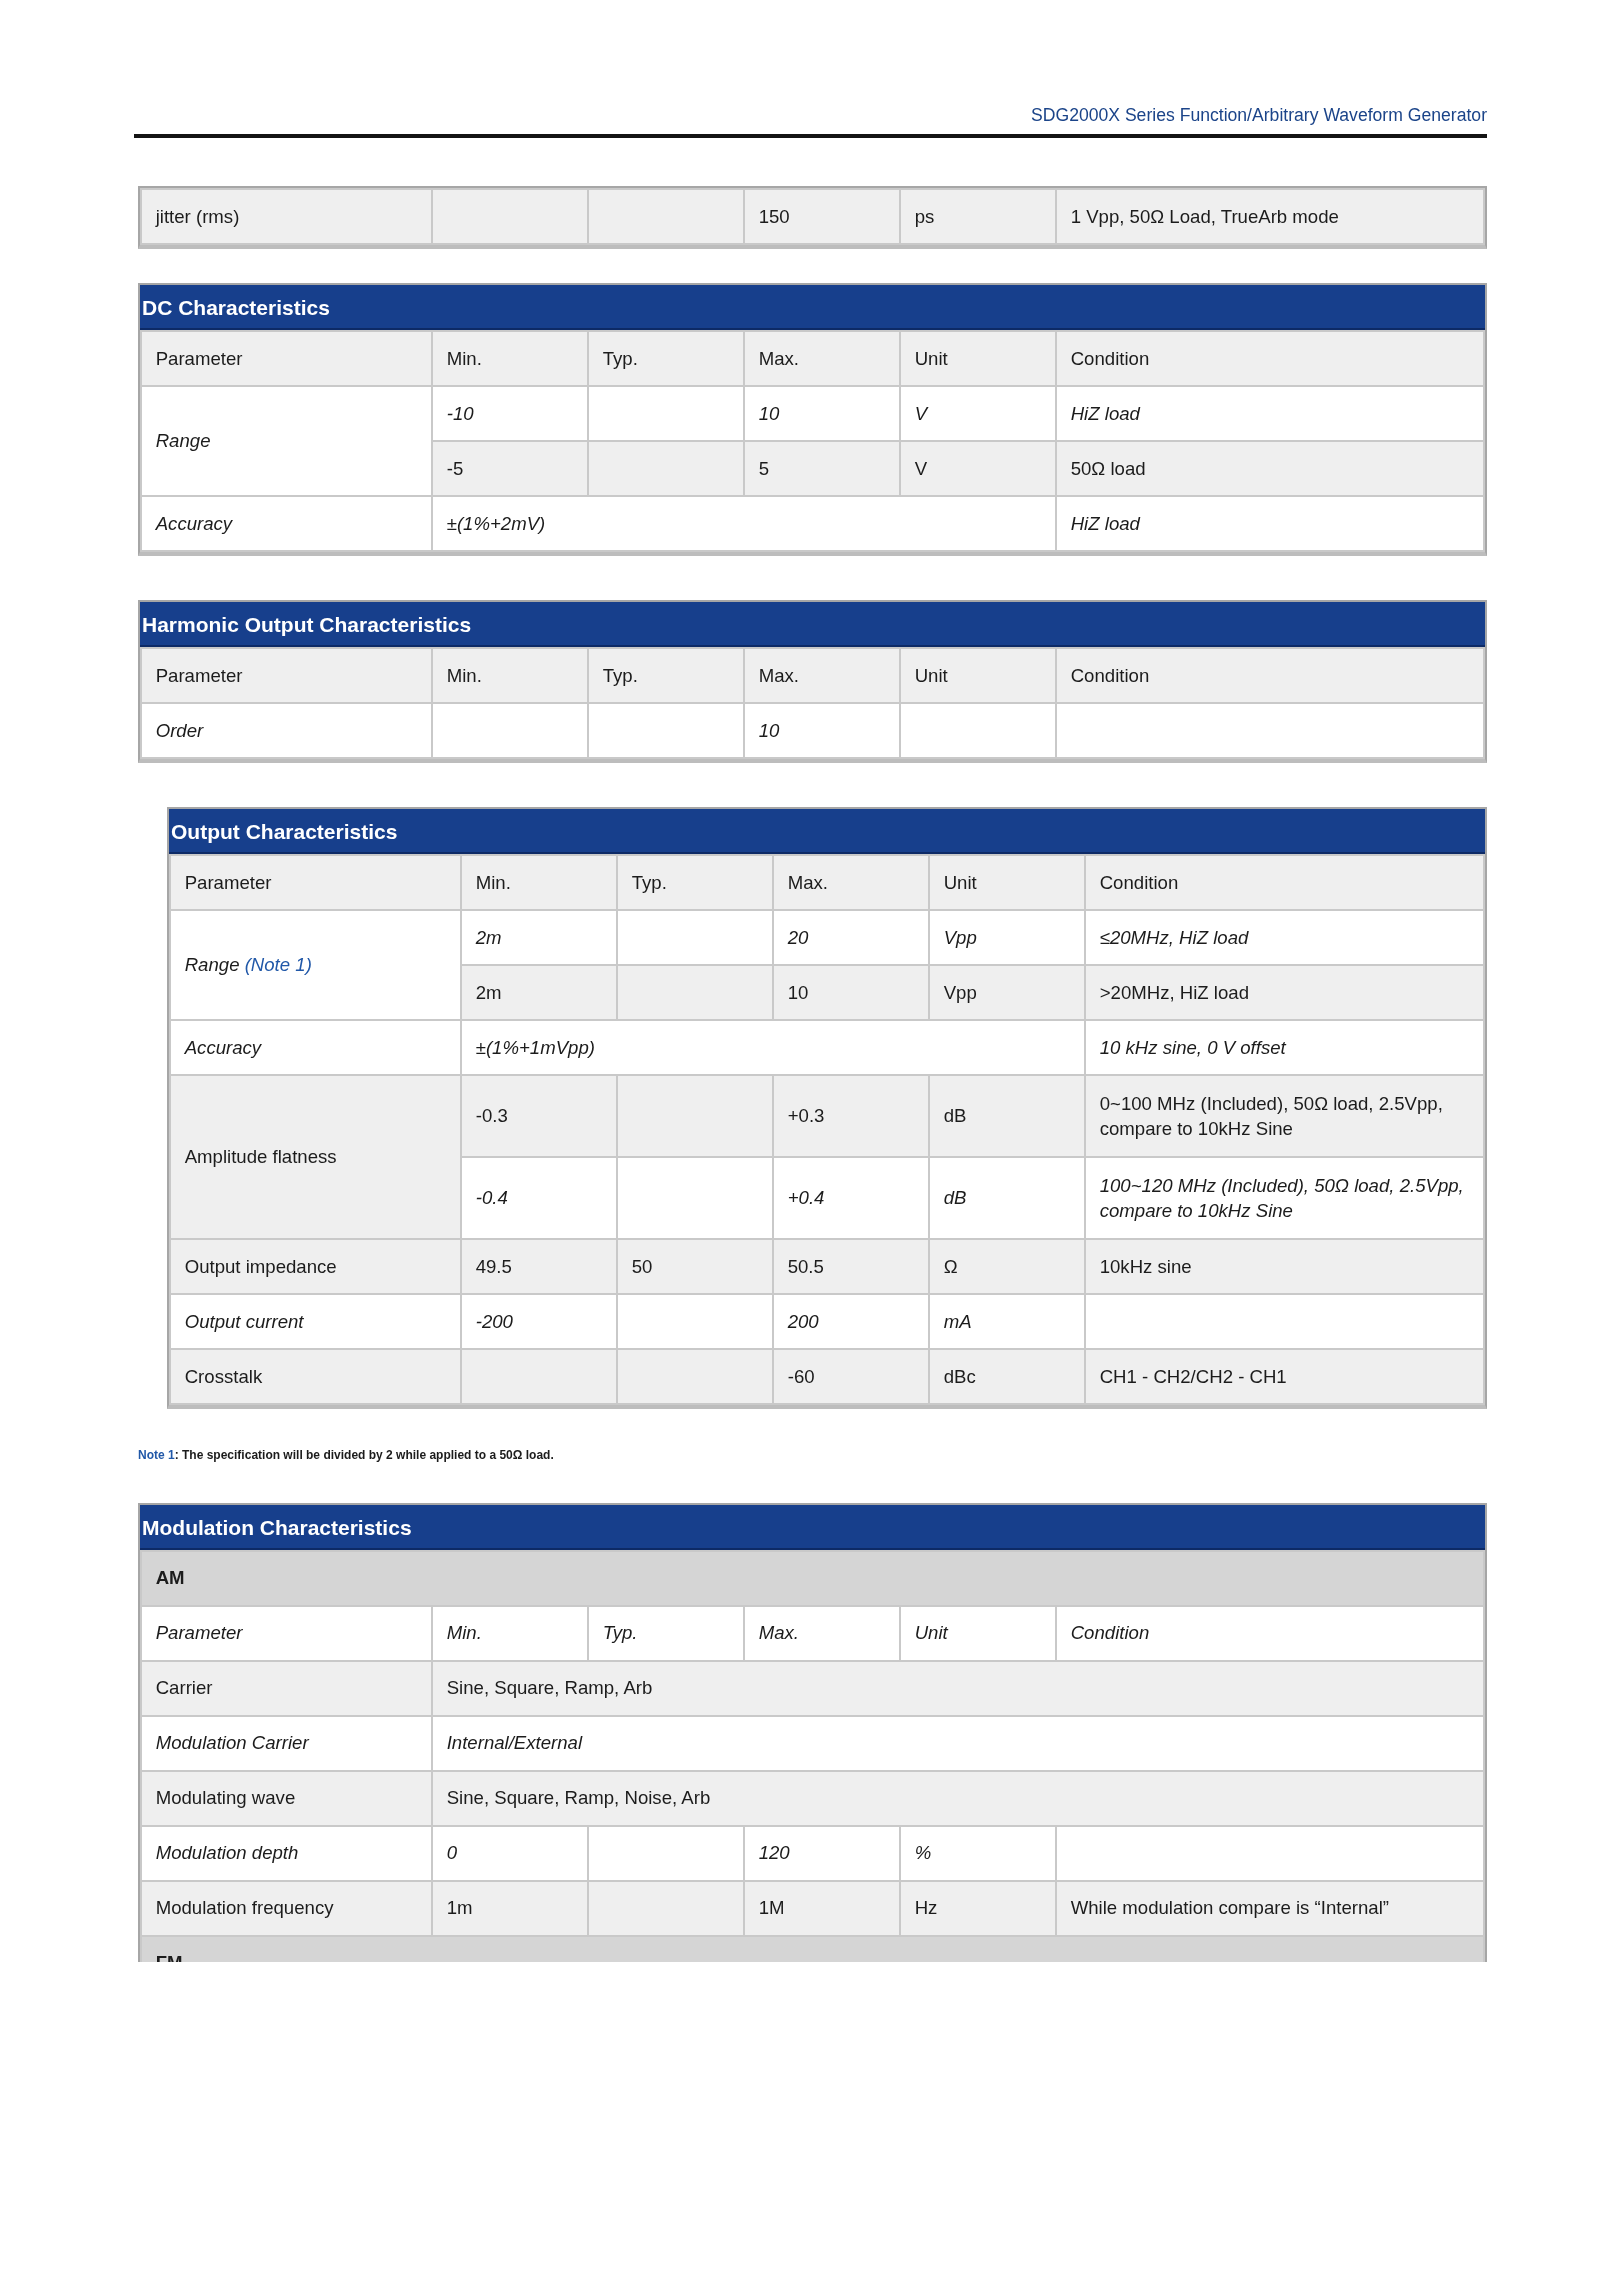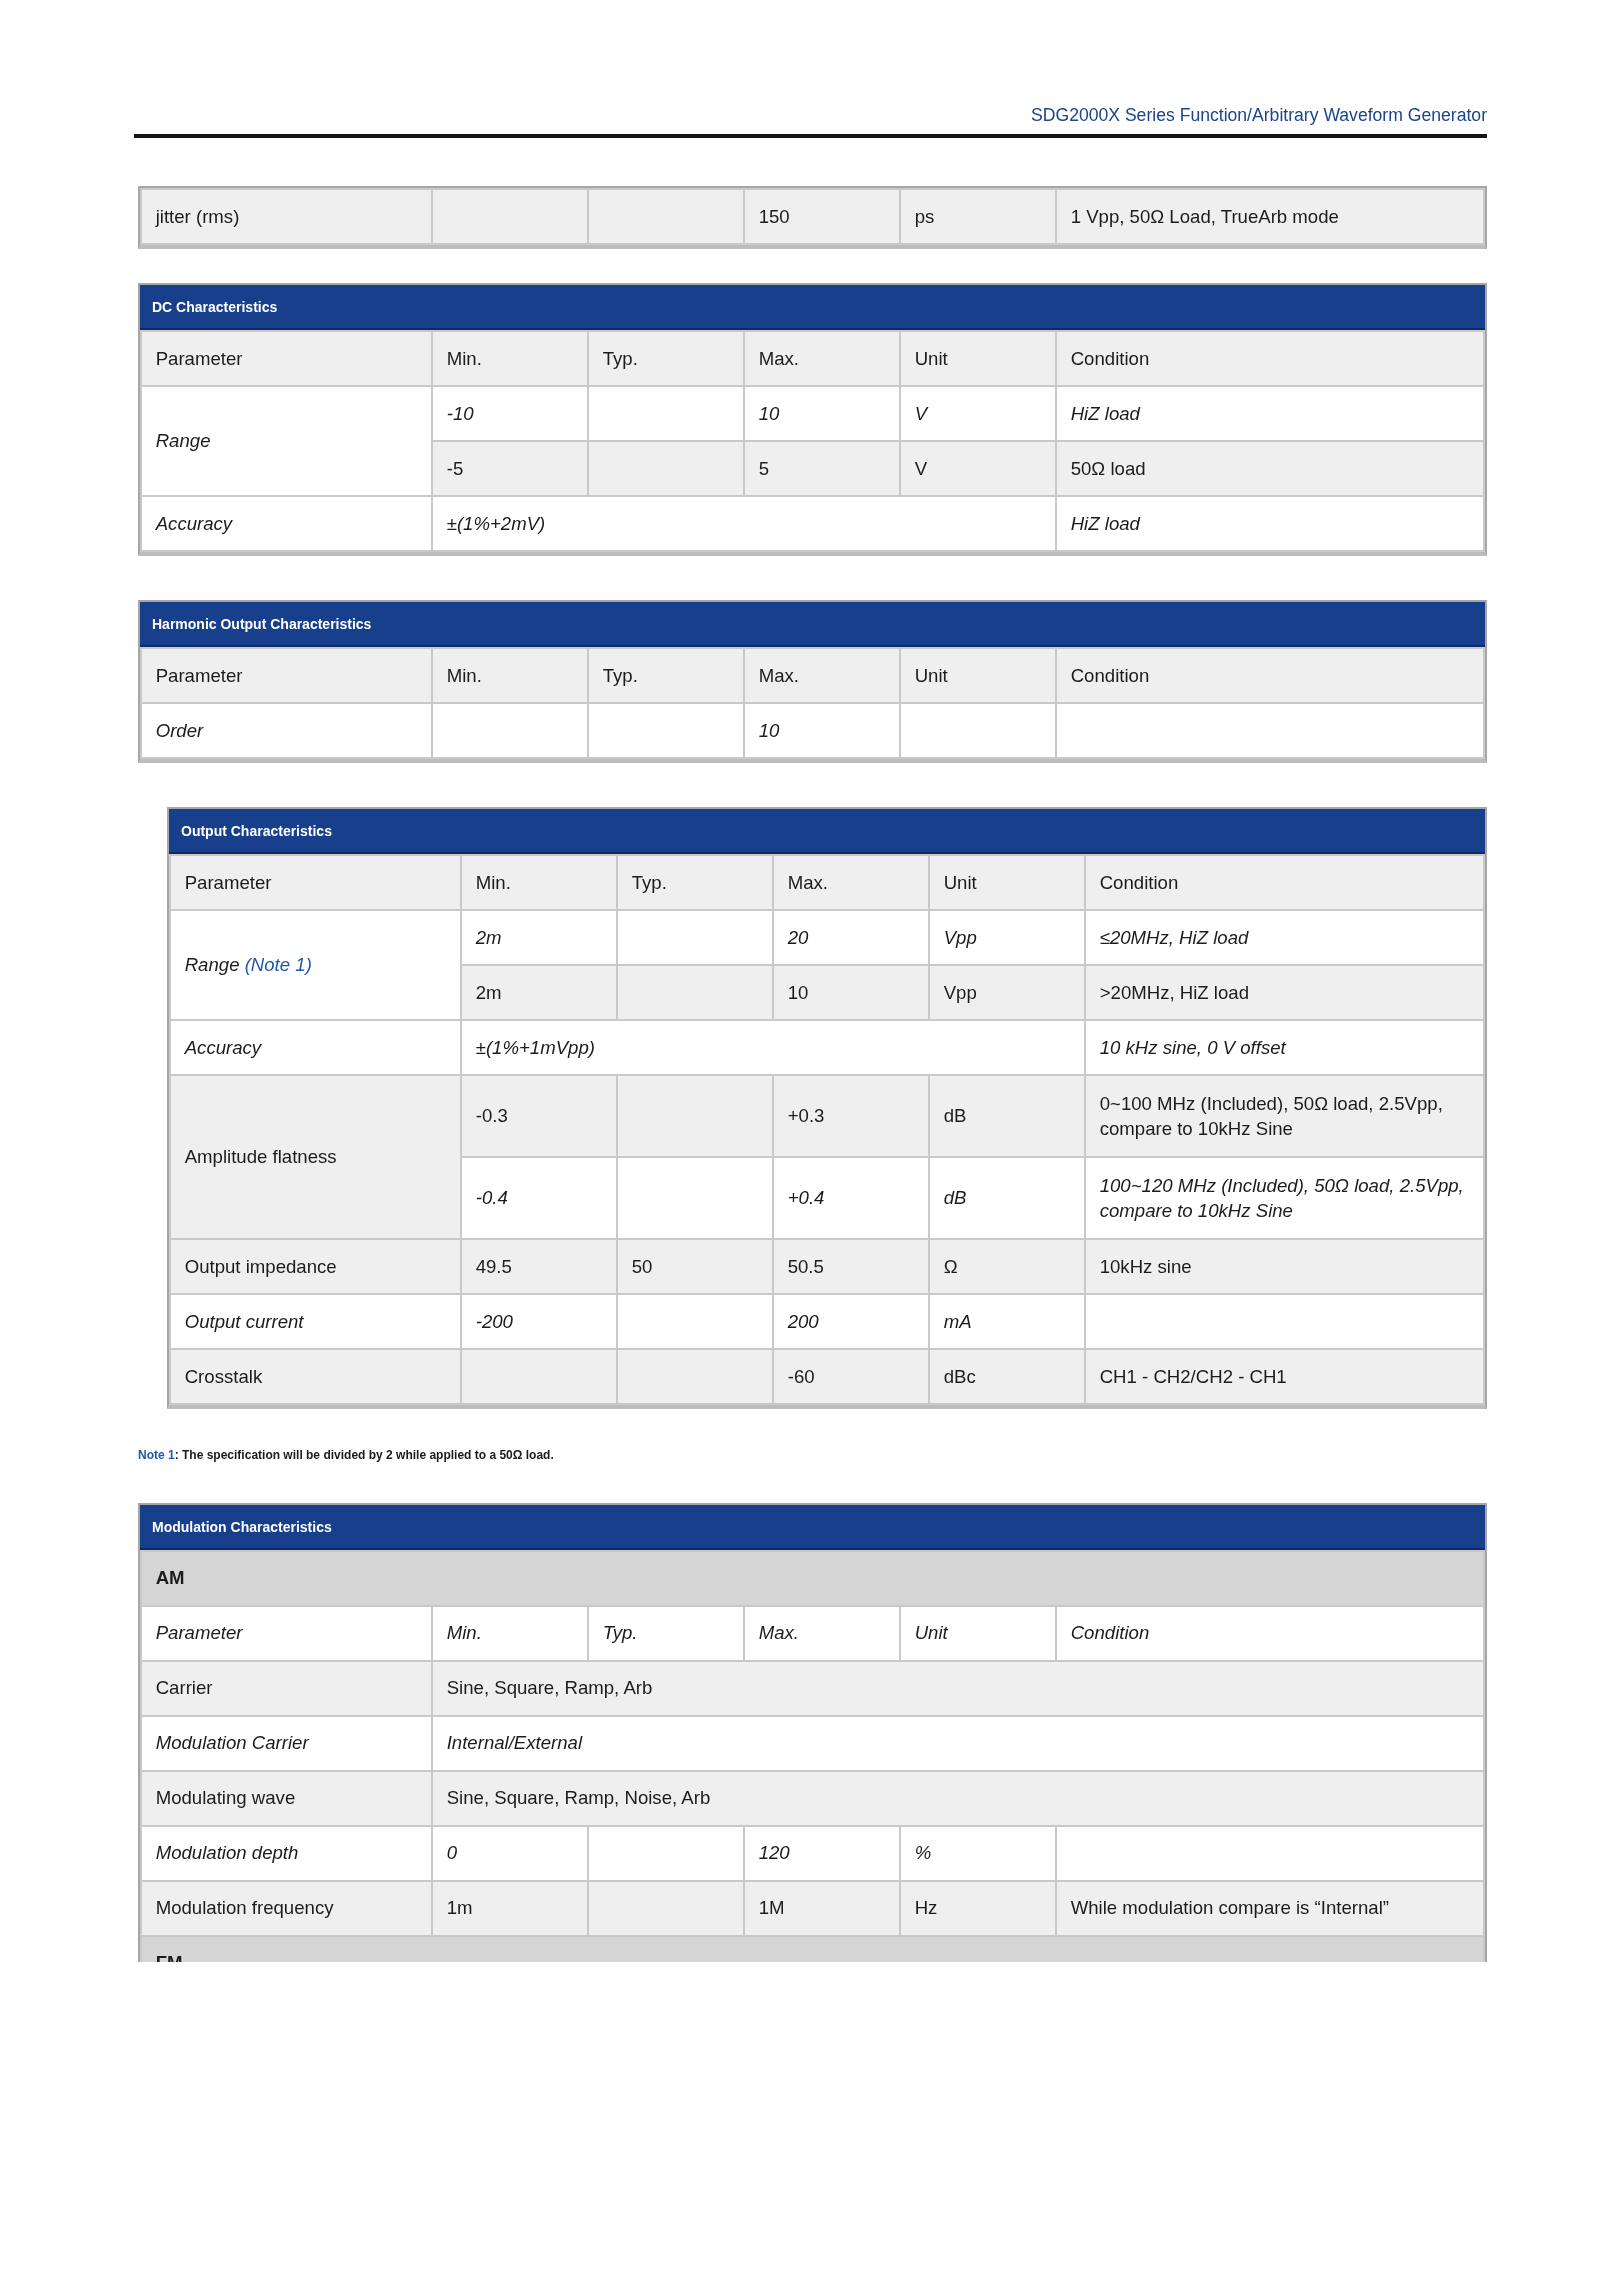--- a/index.html
+++ b/index.html
@@ -19,22 +19,22 @@
   }
 
   .content { position:absolute; top:0; left:138px; width:1349px; }
 
   .block {
     border:2px solid #a6a6a6;
     border-bottom:4.9px solid #bdbdbd;
     background:#ffffff;
   }
   .bar {
-    background:#173f8c; color:#ffffff; font-weight:bold; font-size:14px;
-    height:45px; line-height:45px; padding:0 12px;
+    background:#173f8c; color:#ffffff; font-weight:bold; font-size:21px;
+    height:45px; line-height:45px; padding:0 2px;
     border-bottom:2px solid #0d2a66;
   }
   table.spec { width:100%; border-collapse:collapse; table-layout:fixed; font-size:18.6px; }
   table.spec td {
     border:2px solid #c9c9c9; height:55px; padding:5.9px 13.7px;
     vertical-align:middle; text-align:left; line-height:25.5px;
     overflow:hidden; word-wrap:break-word;
   }
   tr.g > td { background:#efefef; }
   tr.w > td { background:#ffffff;font-style:italic; }

